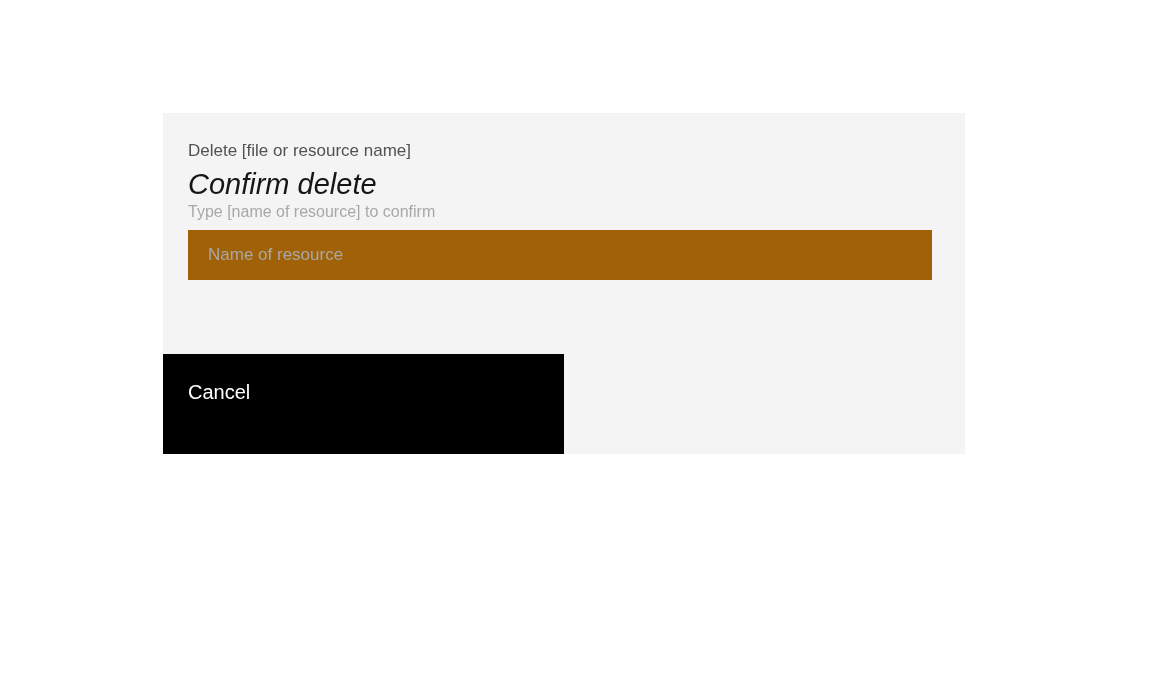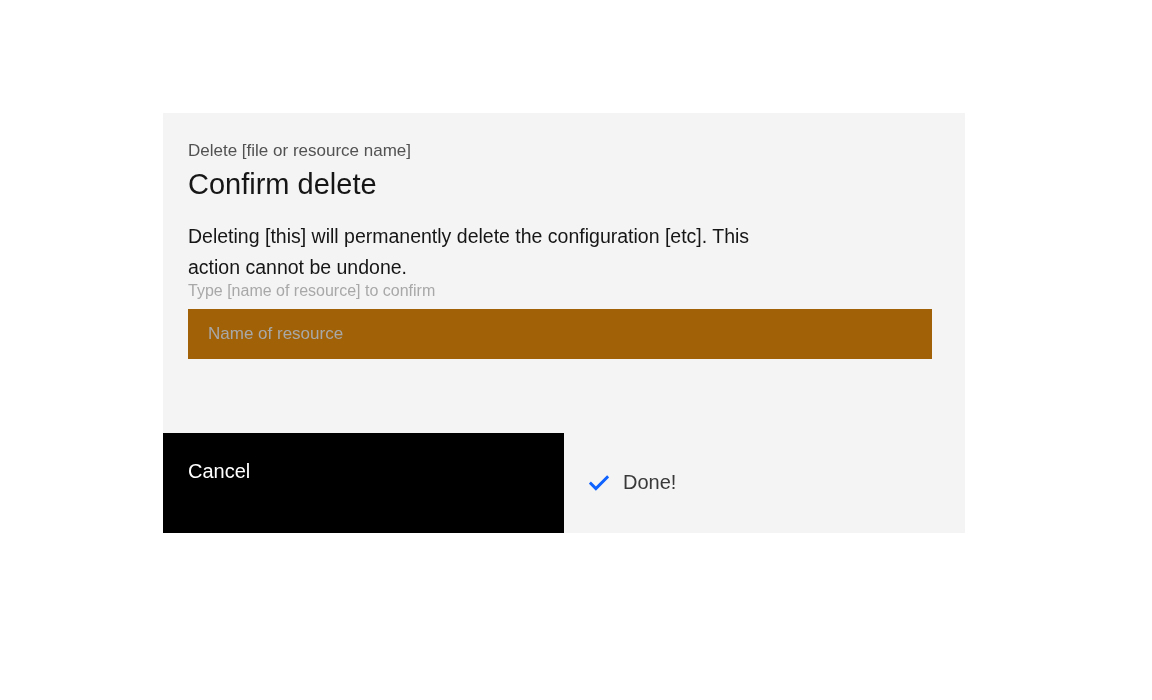--- a/index.html
+++ b/index.html
@@ -36,20 +36,21 @@
       letter-spacing: 0;
       line-height: 1.45;
     }
     .title {
       font-size: 29px;
       color: #161616;
       font-weight: 400;
       margin-top: 2px;
       letter-spacing: 0;
       line-height: 1.3;
+      font-style: italic;
     }
     .description {
       font-size: 19.5px;
       color: #161616;
       font-weight: 400;
       line-height: 1.55;
       margin-top: 18px;
       max-width: 580px;
     }
     .field-block {
@@ -117,31 +118,24 @@
     }
   </style>
 </head>
 <body>
 
 <div class="stage">
   <div class="modal">
     <div class="modal-body">
       <div class="eyebrow">Delete [file or resource name]</div>
       <h1 class="title">Confirm delete</h1>
-      <p class="description">Deleting [this] will permanently delete the configuration [etc]. This action cannot be undone.</p>
 
       <div class="field-block">
         <div class="field-label">Type [name of resource] to confirm</div>
         <input type="text" class="confirm-input" placeholder="Name of resource" style="">
       </div>
     </div>
 
     <div class="footer">
       <button class="cancel-btn">Cancel</button>
-      <div class="done-area">
-        <svg class="check-icon" viewBox="0 0 16 16" fill="none">
-          <path d="M1.5 8.5 L5.5 12.5 L14.5 3.5" stroke="#0f62fe" stroke-width="2.4" stroke-linecap="square"></path>
-        </svg>
-        <span class="done-label">Done!</span>
-      </div>
     </div>
   </div>
 </div>
 
 </body></html>

